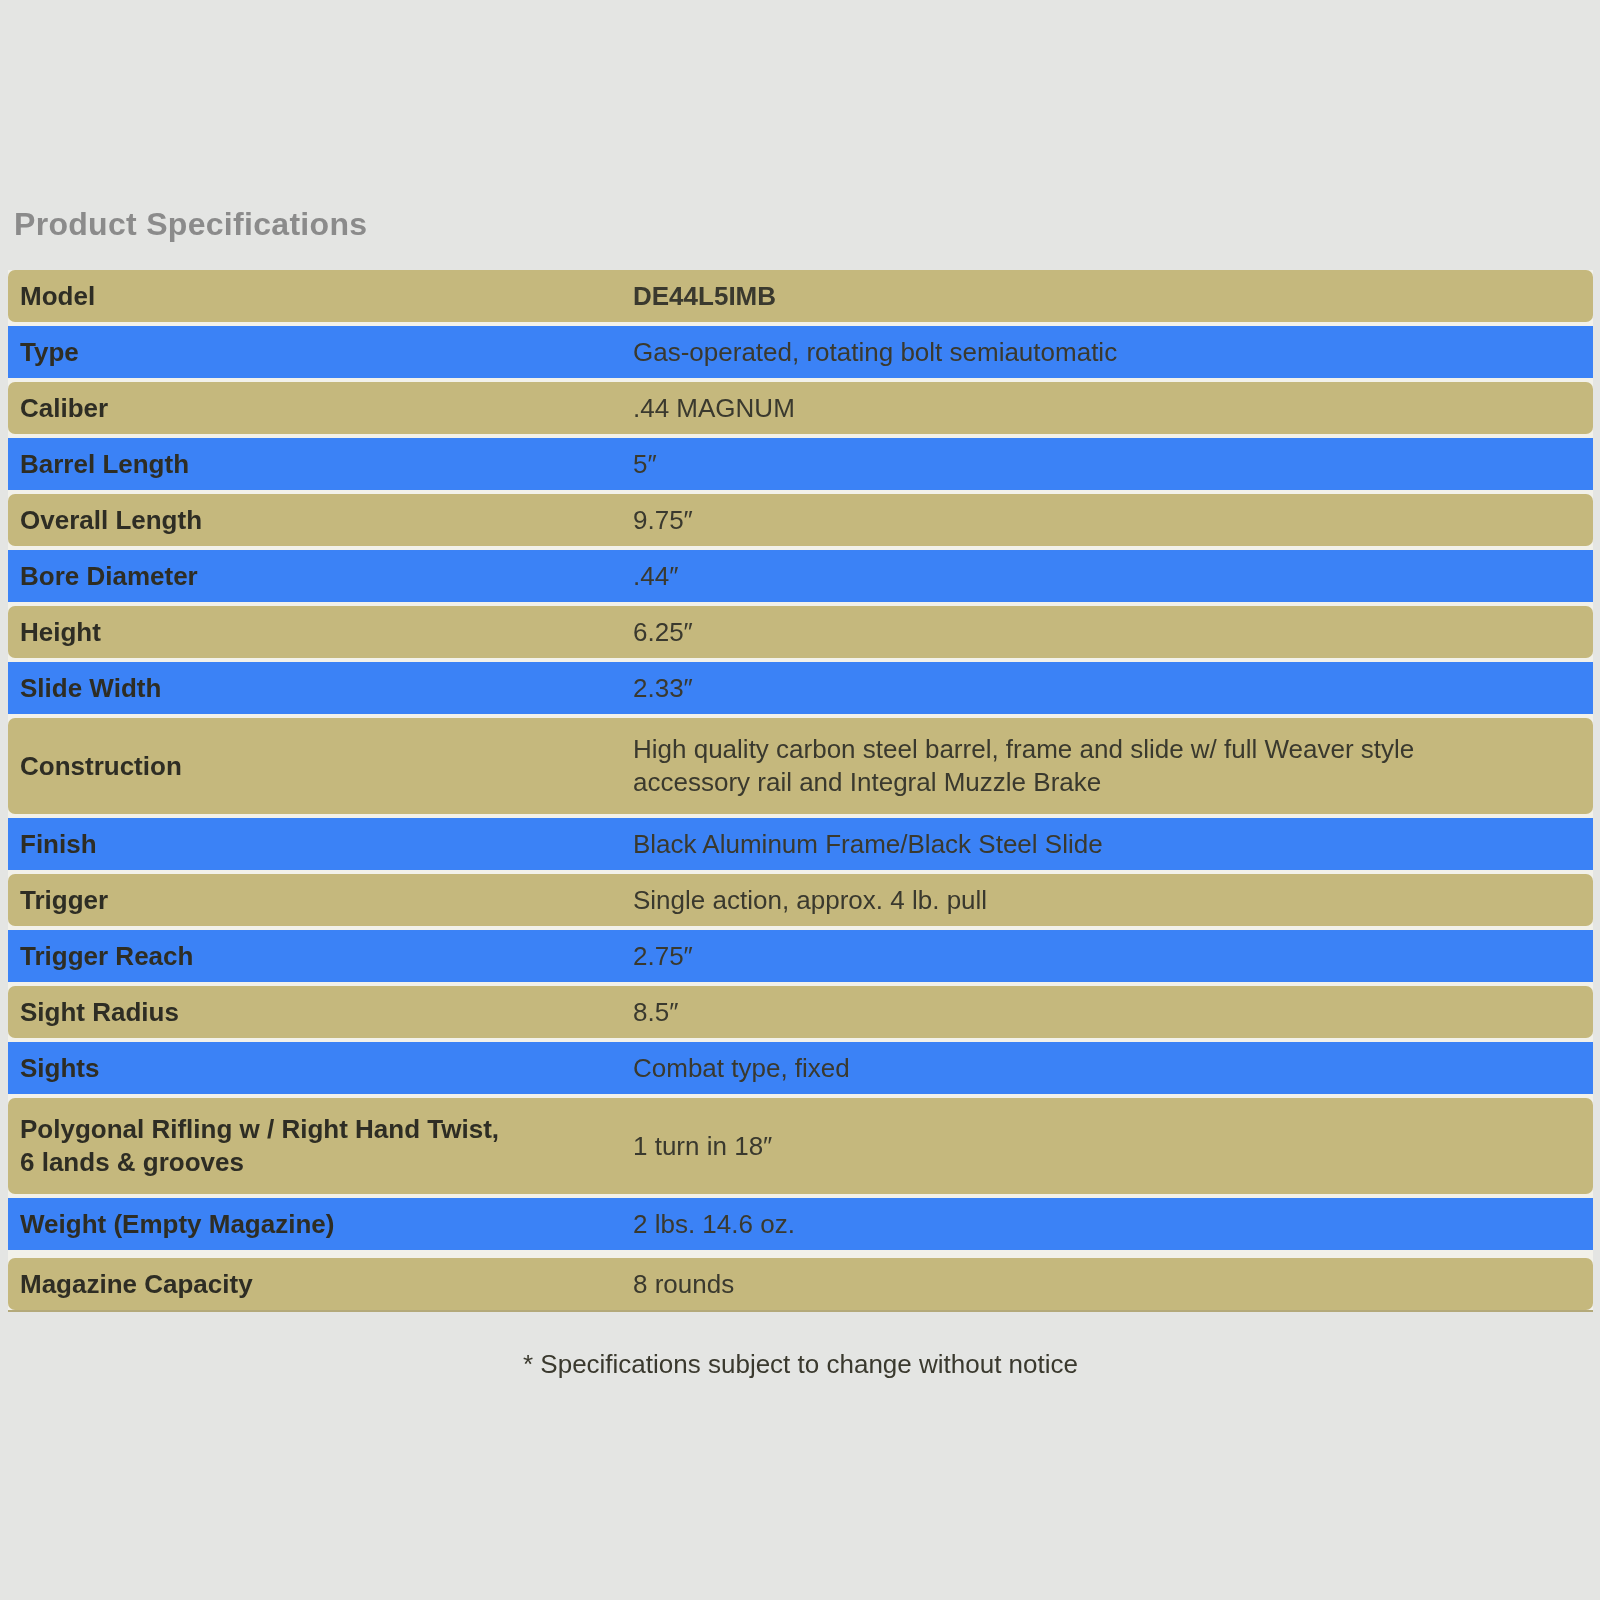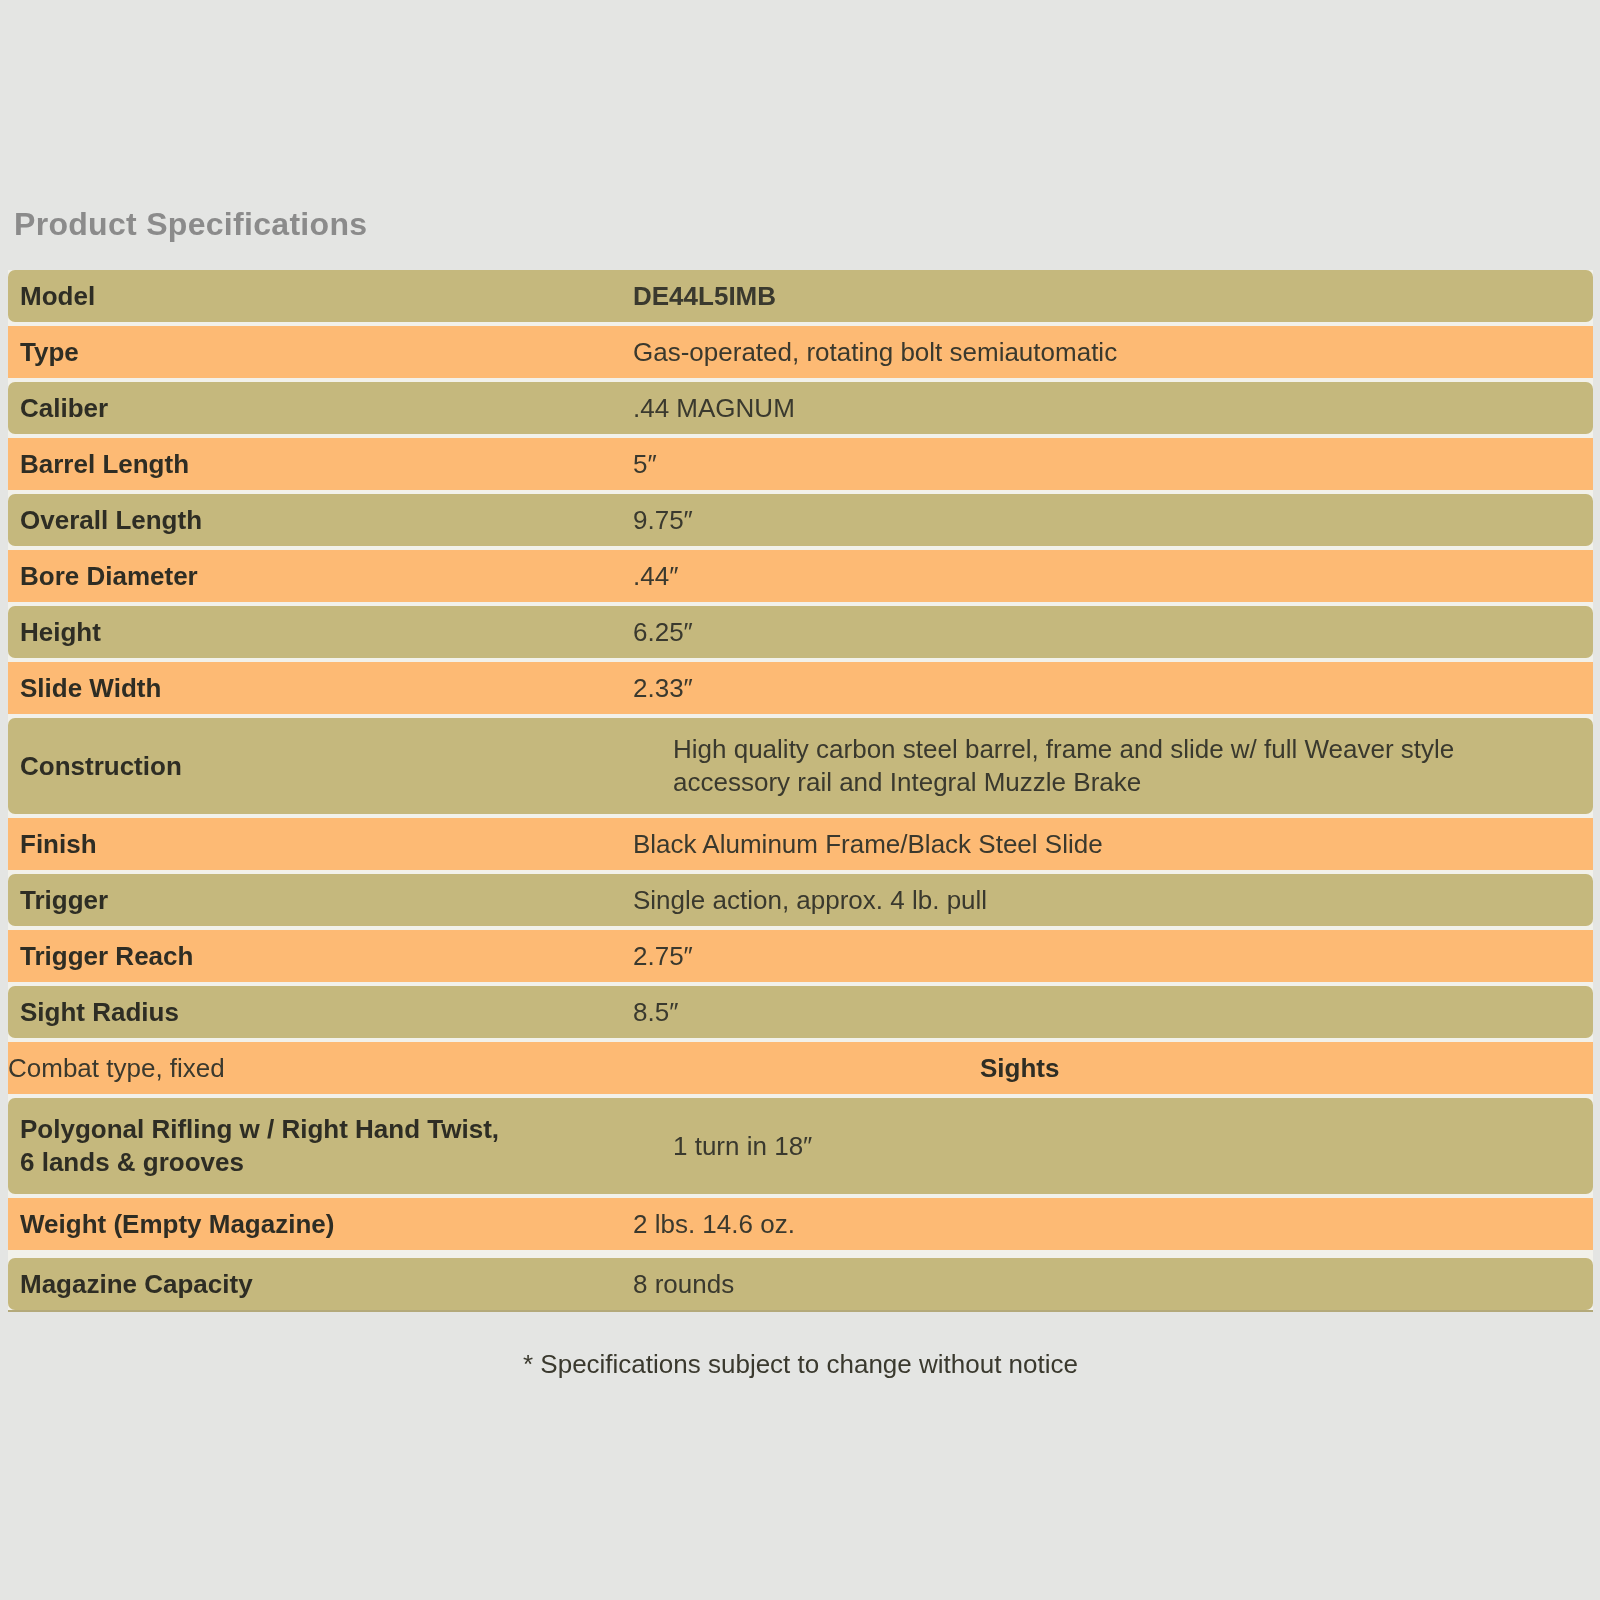--- a/index.html
+++ b/index.html
@@ -29,22 +29,22 @@
     border-bottom: 2px solid #b3a97a;
   }
   .row {
     display: flex;
     align-items: center;
     min-height: 52px;
     margin-bottom: 4px;
   }
   .row:last-child { margin-bottom: 0; margin-top: 8px; }
   .row.tan   { background: #c5b87d; border-radius: 7px; }
-  .row.light { background: #fdba74; }
-  .row.tall  { min-height: 96px; gap: 40px; }
+  .row.light { background: #3b82f6; }
+  .row.tall  { min-height: 96px; }
   .cell {
     white-space: pre-line;
     line-height: 33px;
   }
   .cell.label {
     width: 625px;
     flex: 0 0 625px;
     padding-left: 12px;
     padding-right: 16px;
     font-size: 26px;
@@ -134,22 +134,22 @@
       <div class="cell label">Trigger Reach</div>
       <div class="cell value">2.75″</div>
     </div>
 
     <div class="row tan">
       <div class="cell label">Sight Radius</div>
       <div class="cell value">8.5″</div>
     </div>
 
     <div class="row light">
+      <div class="cell label">Sights</div>
       <div class="cell value">Combat type, fixed</div>
-      <div class="cell label">Sights</div>
     </div>
 
     <div class="row tan tall">
       <div class="cell label">Polygonal Rifling w / Right Hand Twist,
 6 lands &amp; grooves</div>
       <div class="cell value">1 turn in 18″</div>
     </div>
 
     <div class="row light">
       <div class="cell label">Weight (Empty Magazine)</div>

